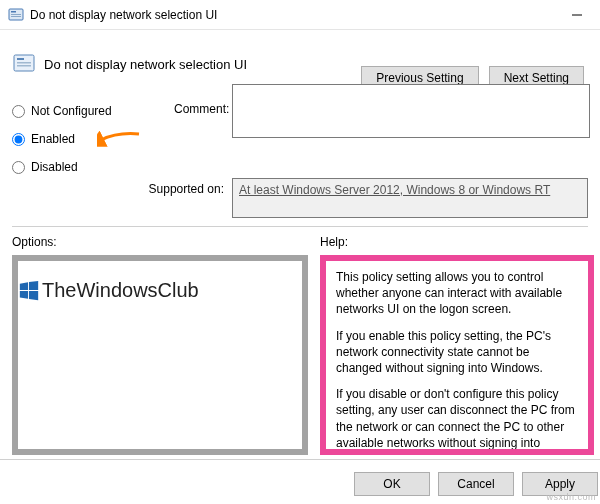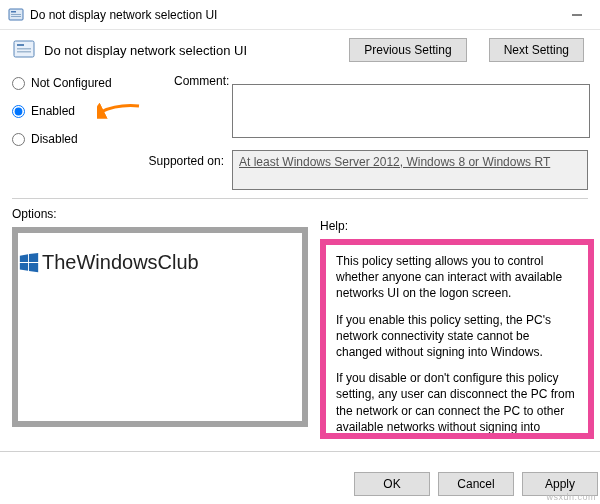--- a/index.html
+++ b/index.html
@@ -5,44 +5,44 @@
     * { box-sizing: border-box; margin: 0; padding: 0; }
     body { font-family: 'Segoe UI', Tahoma, sans-serif; font-size: 12px; background: #fff; color: #000; width: 600px; height: 504px; overflow: hidden; position: relative; }
     .titlebar { height: 30px; border-bottom: 1px solid #e5e5e5; display: flex; align-items: center; padding: 0 8px; }
     .titlebar .icon { width: 16px; height: 16px; margin-right: 6px; }
     .titlebar .title { flex: 1; font-size: 12px; }
     .win-btn { width: 46px; height: 30px; display: flex; align-items: center; justify-content: center; margin: -8px -8px -8px 0; }
     .content { padding: 8px 12px 0 12px; }
     .row1 { display: flex; align-items: center; gap: 8px; margin-bottom: 10px; }
     .row1 .icon32 { width: 24px; height: 24px; }
     .row1 .htitle { flex: 1; font-size: 13px; }
-    .nav-btns { display: flex; gap: 22px; margin-right: 4px; }
+    .nav-btns { display: flex; gap: 10px; margin-right: 4px; margin-top: 28px; }
     button.win { background: #e1e1e1; border: 1px solid #adadad; padding: 4px 14px; font-size: 12px; font-family: inherit; cursor: pointer; }
     .main-grid { display: flex; gap: 12px; }
     .radio-col { width: 150px; padding-top: 4px; position: relative; }
     .radio-item { display: flex; align-items: center; gap: 6px; margin-bottom: 14px; font-size: 12px; }
     .radio-item input { width: 13px; height: 13px; }
     .arrow { position: absolute; left: 85px; top: 30px; }
     .right-col { flex: 1; }
     .field-row { display: flex; margin-bottom: 12px; }
     .field-label { width: 86px; font-size: 12px; padding-top: 2px; }
     .comment-box { flex: 1; height: 54px; border: 1px solid #7a7a7a; background: #fff; font-family: inherit; font-size: 12px; padding: 2px 4px; resize: none; }
     .supported-box { flex: 1; border: 1px solid #7a7a7a; background: #f0f0f0; padding: 4px 6px; height: 40px; font-size: 12px; color: #555; text-decoration: underline; }
     .divider { border: none; border-top: 1px solid #d0d0d0; margin: 6px 0 8px 0; }
     .lower { display: flex; gap: 12px; height: 230px; }
     .options-col { width: 296px; position: relative; }
     .options-label { font-size: 12px; margin-bottom: 6px; }
     .options-box { border: 6px solid #a3a3a3; height: 200px; background: #fff; padding: 8px; position: relative; }
     .watermark { position: absolute; top: 18px; left: 0; font-size: 20px; font-weight: 400; color: #222; display:flex; align-items:center; gap:2px;}
     .watermark .flag { width: 22px; height: 22px; }
     .help-col { flex: 1; margin-right: -6px; }
-    .help-label { font-size: 12px; margin-bottom: 6px; margin-top: 12px; }
+    .help-label { font-size: 12px; margin-bottom: 6px; }
     .help-box { border: 6px solid #ec4899; height: 200px; background: #fff; padding: 8px 10px; font-size: 12px; line-height: 1.35; overflow: hidden; }
     .help-box p { margin-bottom: 10px; }
-    .footer { position: absolute; bottom: 8px; right: 0; display: flex; gap: 8px; padding-right: 4px; border-top: 1px solid #d0d0d0; padding-top: 20px; width: 100%; justify-content: flex-end; }
+    .footer { position: absolute; bottom: 8px; right: 0; display: flex; gap: 8px; padding-right: 4px; border-top: 1px solid #d0d0d0; padding-top: 12px; width: 100%; justify-content: flex-end; }
     .footer button { width: 76px; }
     .wm-corner { position: absolute; bottom: 2px; right: 4px; font-size: 9px; color: #bbb; letter-spacing: 0.5px;}
   </style>
 </head>
 <body>
 
 <div class="titlebar">
   <svg class="icon" viewBox="0 0 16 16">
     <rect x="1" y="2" width="14" height="11" rx="1" fill="#dce8f5" stroke="#4a7ab5"></rect>
     <rect x="3" y="4" width="5" height="1.5" fill="#4a7ab5"></rect>

